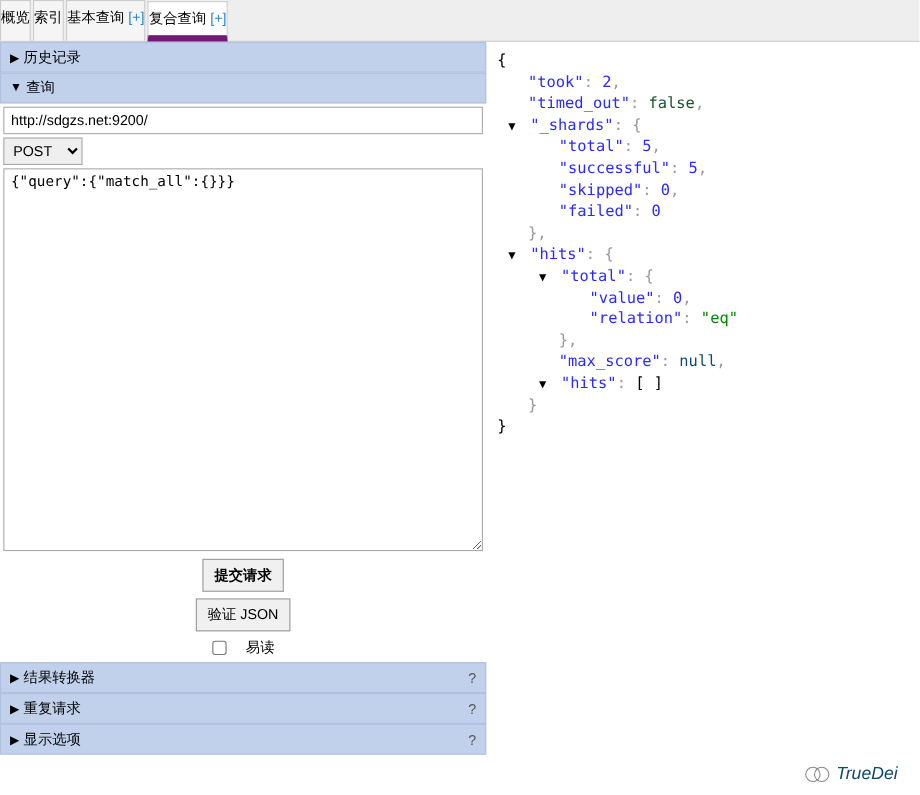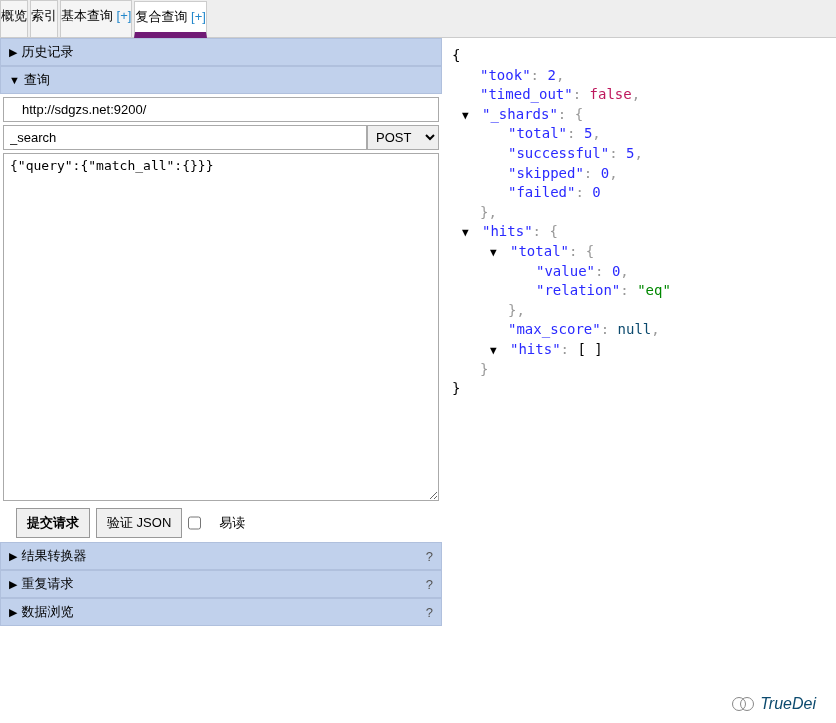--- a/index.html
+++ b/index.html
@@ -7,32 +7,32 @@
     .tabs { display: flex; border-bottom: 1px solid #ccc; background: #eee; }
     .tab { padding: 6px 0; border: 1px solid #ccc; border-bottom: none; background: #f5f5f5; margin-right: 2px; cursor: pointer; font-size: 13px; }
     .tab.active { background: #fff; border-bottom: 6px solid #701a75; position: relative; top: 1px; }
     .tab-plus { color: #2488cc; }
     .main { display: flex; height: calc(100% - 75px); }
     .left { width: 442px; display: flex; flex-direction: column; }
     .right { flex: 1; padding: 8px 10px; font-family: monospace; font-size: 14px; line-height: 1.4; overflow: auto; }
     .collapsible { background: #c1d1ec; border: 1px solid #b0c0dd; padding: 4px 8px; cursor: pointer; font-size: 13px; display: flex; align-items: center; gap: 4px; position: relative; }
     .collapsible .arrow { font-size: 11px; }
     .collapsible .help { position: absolute; right: 8px; color: #555; }
-    .url-input { width: 436px; margin: 3px; padding: 4px 18px; border: 1px solid #aaa; font-size: 13px; font-family: Arial; }
+    .url-input { width: 436px; margin: 3px; padding: 4px 6px; border: 1px solid #aaa; font-size: 13px; font-family: Arial; }
     .path-row { display: flex; gap: 0; margin: 0 3px; }
     .path-input { flex: 1; padding: 4px 6px; border: 1px solid #aaa; font-size: 13px; font-family: Arial; }
     .method-select { width: 72px; padding: 3px 4px; border: 1px solid #aaa; font-size: 13px; background: #efefef; }
     .body-textarea { width: 436px; margin: 3px; height: 348px; padding: 4px 6px; border: 1px solid #aaa; font-family: monospace; font-size: 13px; resize: both; }
-    .button-row { display: flex; align-items: center; gap: 6px; padding: 4px 16px; }
+    .button-row { display: flex; align-items: center; gap: 6px; padding: 4px 3px; flex-direction: column; }
     .btn { padding: 5px 10px; border: 1px solid #999; background: #f0f0f0; cursor: pointer; font-size: 13px; font-weight: bold; }
     .btn2 { padding: 5px 10px; border: 1px solid #999; background: #f0f0f0; cursor: pointer; font-size: 13px; }
     .chk-label { font-size: 13px; display: flex; gap: 18px; }
     .json-key { color: #2a2aff; }
     .json-num { color: #2a2aff; }
-    .json-bool { color: #be185d; }
+    .json-bool { color: #14532d; }
     .json-null { color: #0c4a6e; }
     .json-str { color: #008800; }
     .json-punc { color: #999; }
     .json-tri { color: #000; font-size: 11px; cursor: pointer; }
     .indent1 { padding-left: 28px; }
     .indent2 { padding-left: 56px; }
     .indent3 { padding-left: 84px; }
     .tri-wrap { display: inline-block; width: 20px; text-align: left; margin-left: -18px; }
     .watermark { position: absolute; right: 20px; bottom: 10px; color: #0c4a6e; font-style: italic; font-size: 16px; display: flex; align-items: center; gap: 6px; }
     .wm-icon { width: 22px; height: 16px; position: relative; }
@@ -55,21 +55,20 @@
     <div class="collapsible">
       <span class="arrow">▶</span>
       <span>历史记录</span>
     </div>
     <div class="collapsible">
       <span class="arrow">▼</span>
       <span>查询</span>
     </div>
     <input class="url-input" value="http://sdgzs.net:9200/" style="">
     <div class="path-row">
-      <input class="path-input" value="_search" style="">
       <select class="method-select">
         <option>POST</option>
       </select>
     </div>
     <textarea class="body-textarea" style="">{"query":{"match_all":{}}}</textarea>
     <div class="button-row">
       <button class="btn">提交请求</button>
       <button class="btn2">验证 JSON</button>
       <label class="chk-label">
         <input type="checkbox" style="">
@@ -81,21 +80,21 @@
       <span>结果转换器</span>
       <span class="help">?</span>
     </div>
     <div class="collapsible">
       <span class="arrow">▶</span>
       <span>重复请求</span>
       <span class="help">?</span>
     </div>
     <div class="collapsible">
       <span class="arrow">▶</span>
-      <span>数据浏览</span>
+      <span>显示选项</span>
       <span class="help">?</span>
     </div>
   </div>
 
   <div class="right">
     <div>{</div>
     <div class="indent1"><span class="json-key">"took"</span><span class="json-punc">: </span><span class="json-num">2</span><span class="json-punc">,</span></div>
     <div class="indent1"><span class="json-key">"timed_out"</span><span class="json-punc">: </span><span class="json-bool">false</span><span class="json-punc">,</span></div>
     <div class="indent1"><span class="tri-wrap"><span class="json-tri">▼</span></span><span class="json-key">"_shards"</span><span class="json-punc">: {</span></div>
     <div class="indent2"><span class="json-key">"total"</span><span class="json-punc">: </span><span class="json-num">5</span><span class="json-punc">,</span></div>

